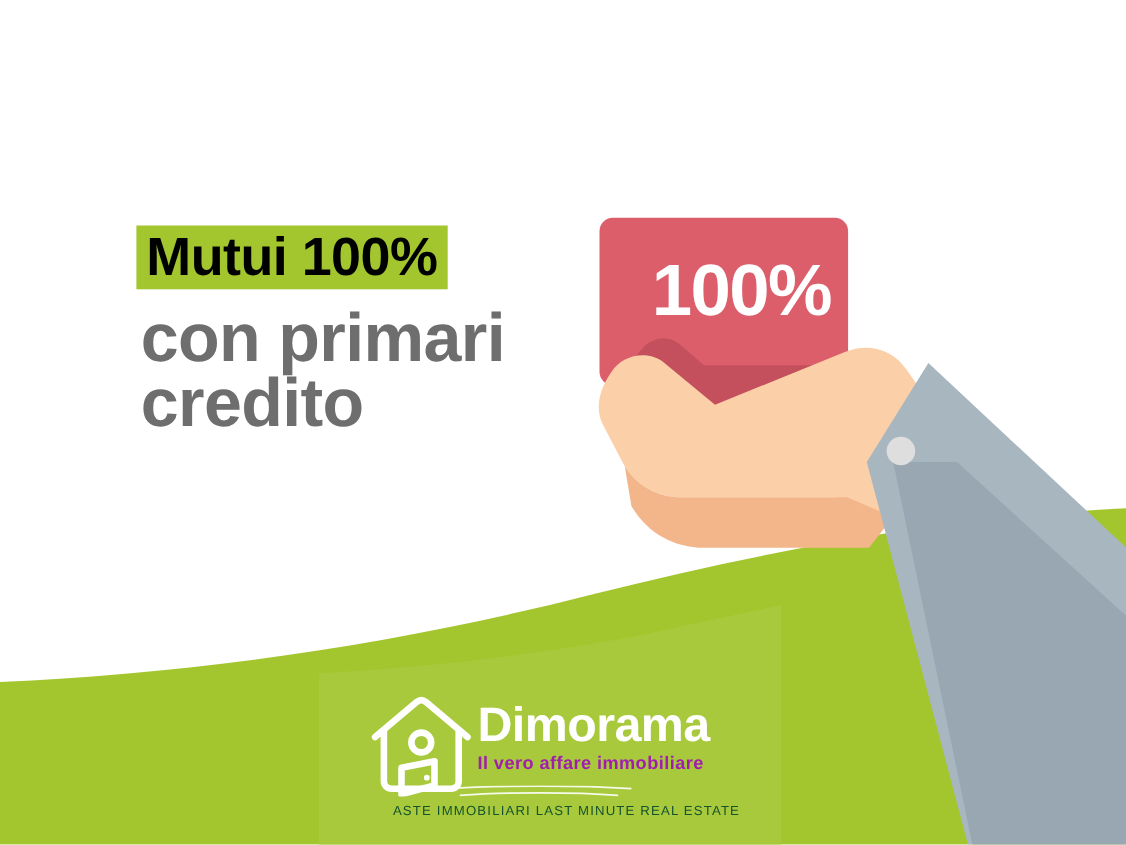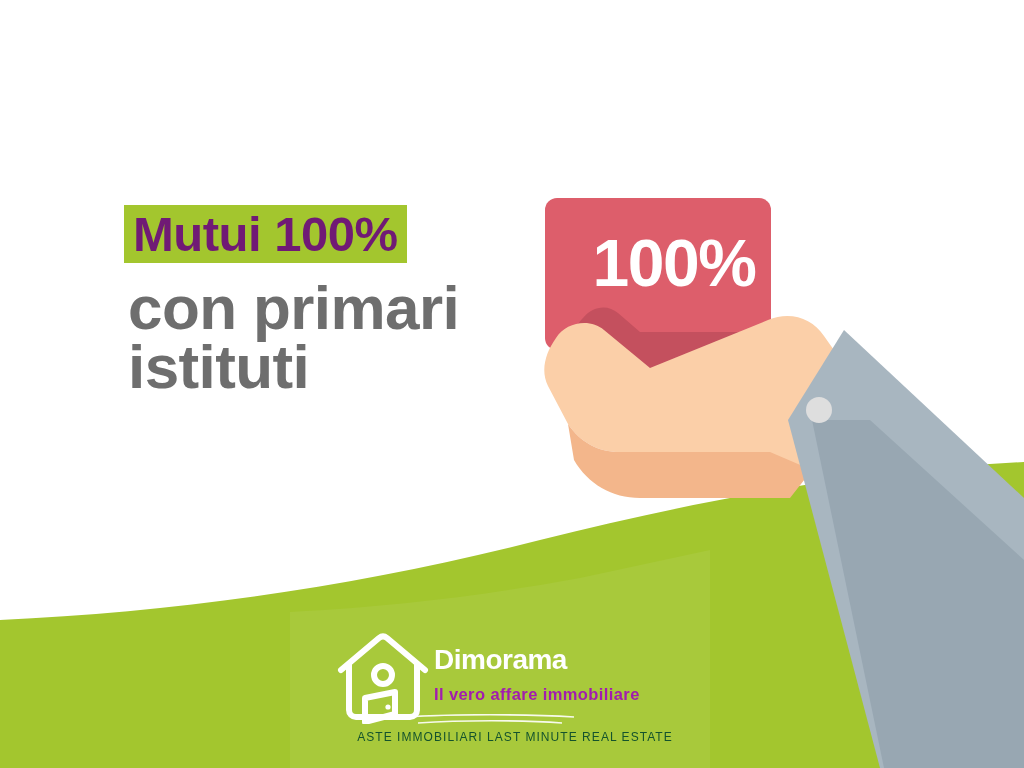--- a/index.html
+++ b/index.html
@@ -38,21 +38,21 @@
   .hl-highlight-row {
     display: block;
     margin: 0;
     padding: 0;
     line-height: 0;
   }
 
   .hl-highlight {
     display: inline-block;
     background: #A3C62E;
-    color: #701a75;
+    color: #000000;
     font-size: 49px;
     font-weight: bold;
     letter-spacing: -0.5px;
     line-height: 58px;
     padding: 0px 9px 0px 9px;
     white-space: nowrap;
   }
 
   .hl-sub {
     display: block;
@@ -126,21 +126,21 @@
   #logo-text-block {
     position: absolute;
     left: 104px;
     top: 16px;
     width: 266px;
   }
 
   #logo-wordmark {
     display: block;
     color: #ffffff;
-    font-size: 28px;
+    font-size: 44px;
     font-weight: bold;
     letter-spacing: -0.5px;
     line-height: 44px;
   }
 
   #logo-tagline {
     display: block;
     color: #a21caf;
     font-size: 16.5px;
     font-weight: bold;
@@ -178,21 +178,21 @@
   <svg id="wave-layer" viewBox="0 0 1024 768" preserveAspectRatio="none">
     <path d="M0,620 C180,612 360,586 540,540 C700,500 860,470 1024,462 L1024,768 L0,768 Z" fill="#A3C62E"></path>
     <path d="M290,612 C400,606 480,596 580,578 L710,550 L710,768 L290,768 Z" fill="#A8C93B"></path>
   </svg>
 
   <div id="headline">
     <div class="hl-highlight-row">
       <span class="hl-highlight">Mutui 100%</span>
     </div>
     <span id="hl-line-2" class="hl-sub">con primari</span>
-    <span class="hl-sub">istituti</span>
+    <span class="hl-sub">credito</span>
   </div>
 
   <div id="card-100">
     <div id="card-100-label">100%</div>
   </div>
 
   <svg id="illustration" viewBox="0 0 1024 768" preserveAspectRatio="none">
 
     <path d="M583,318 C592,306 608,304 618,313 L640,332 L756,332 C770,332 780,342 780,352
              C780,362 770,372 756,372 L600,372 C592,372 586,368 582,362 L575,345

